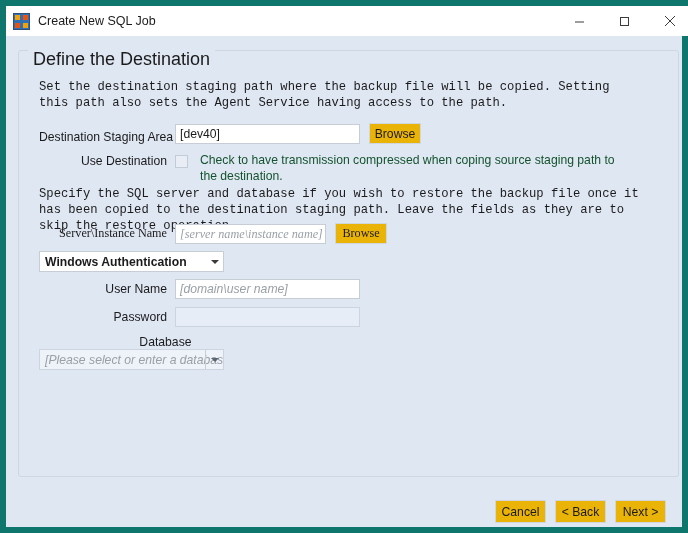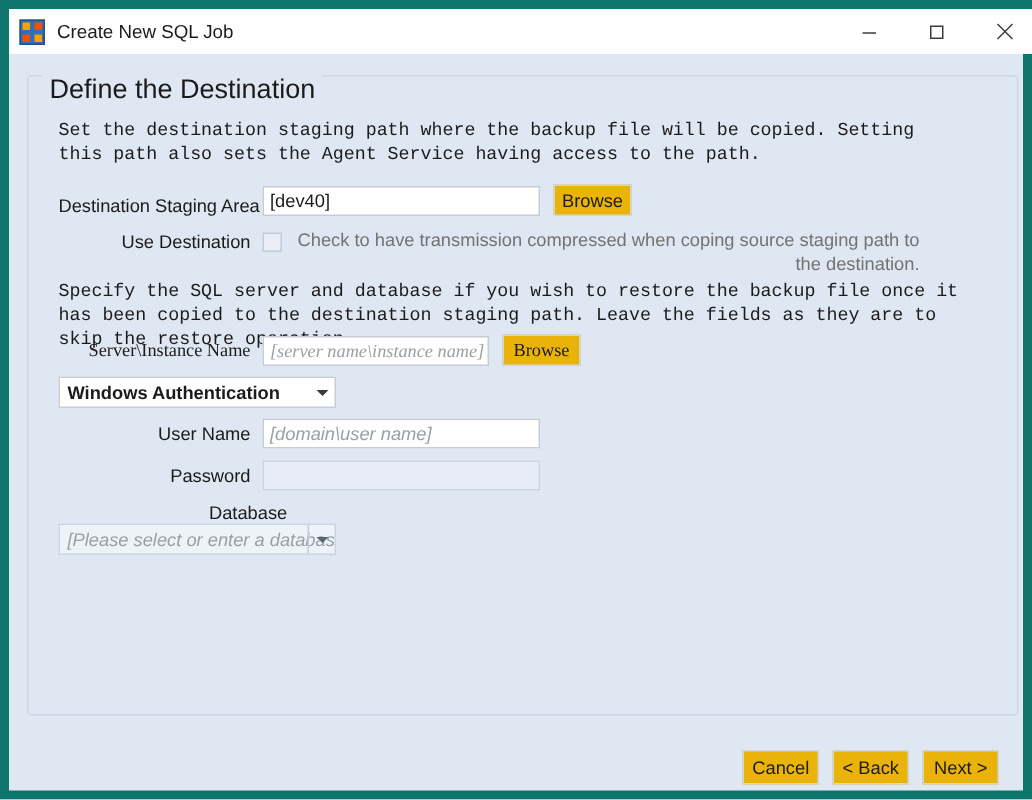--- a/index.html
+++ b/index.html
@@ -238,26 +238,25 @@
   .checkbox {
     width: 13px;
     height: 13px;
     box-sizing: border-box;
     border: 1px solid #c3cbd6;
     background: #e9eef6;
     margin-top: 3px;
     flex: 0 0 auto;
   }
   #cb-text {
-    margin-left: 0;
+    margin-left: 12px;
     width: 425px;
     font-size: 12.2px;
     line-height: 16px;
-    color: #737373;
-    text-align: right;
+    color: #14532d;
   }
 
   
   #footer {
     position: absolute;
     right: 16px;
     top: 494px;
     display: flex;
     gap: 9px;
   }

